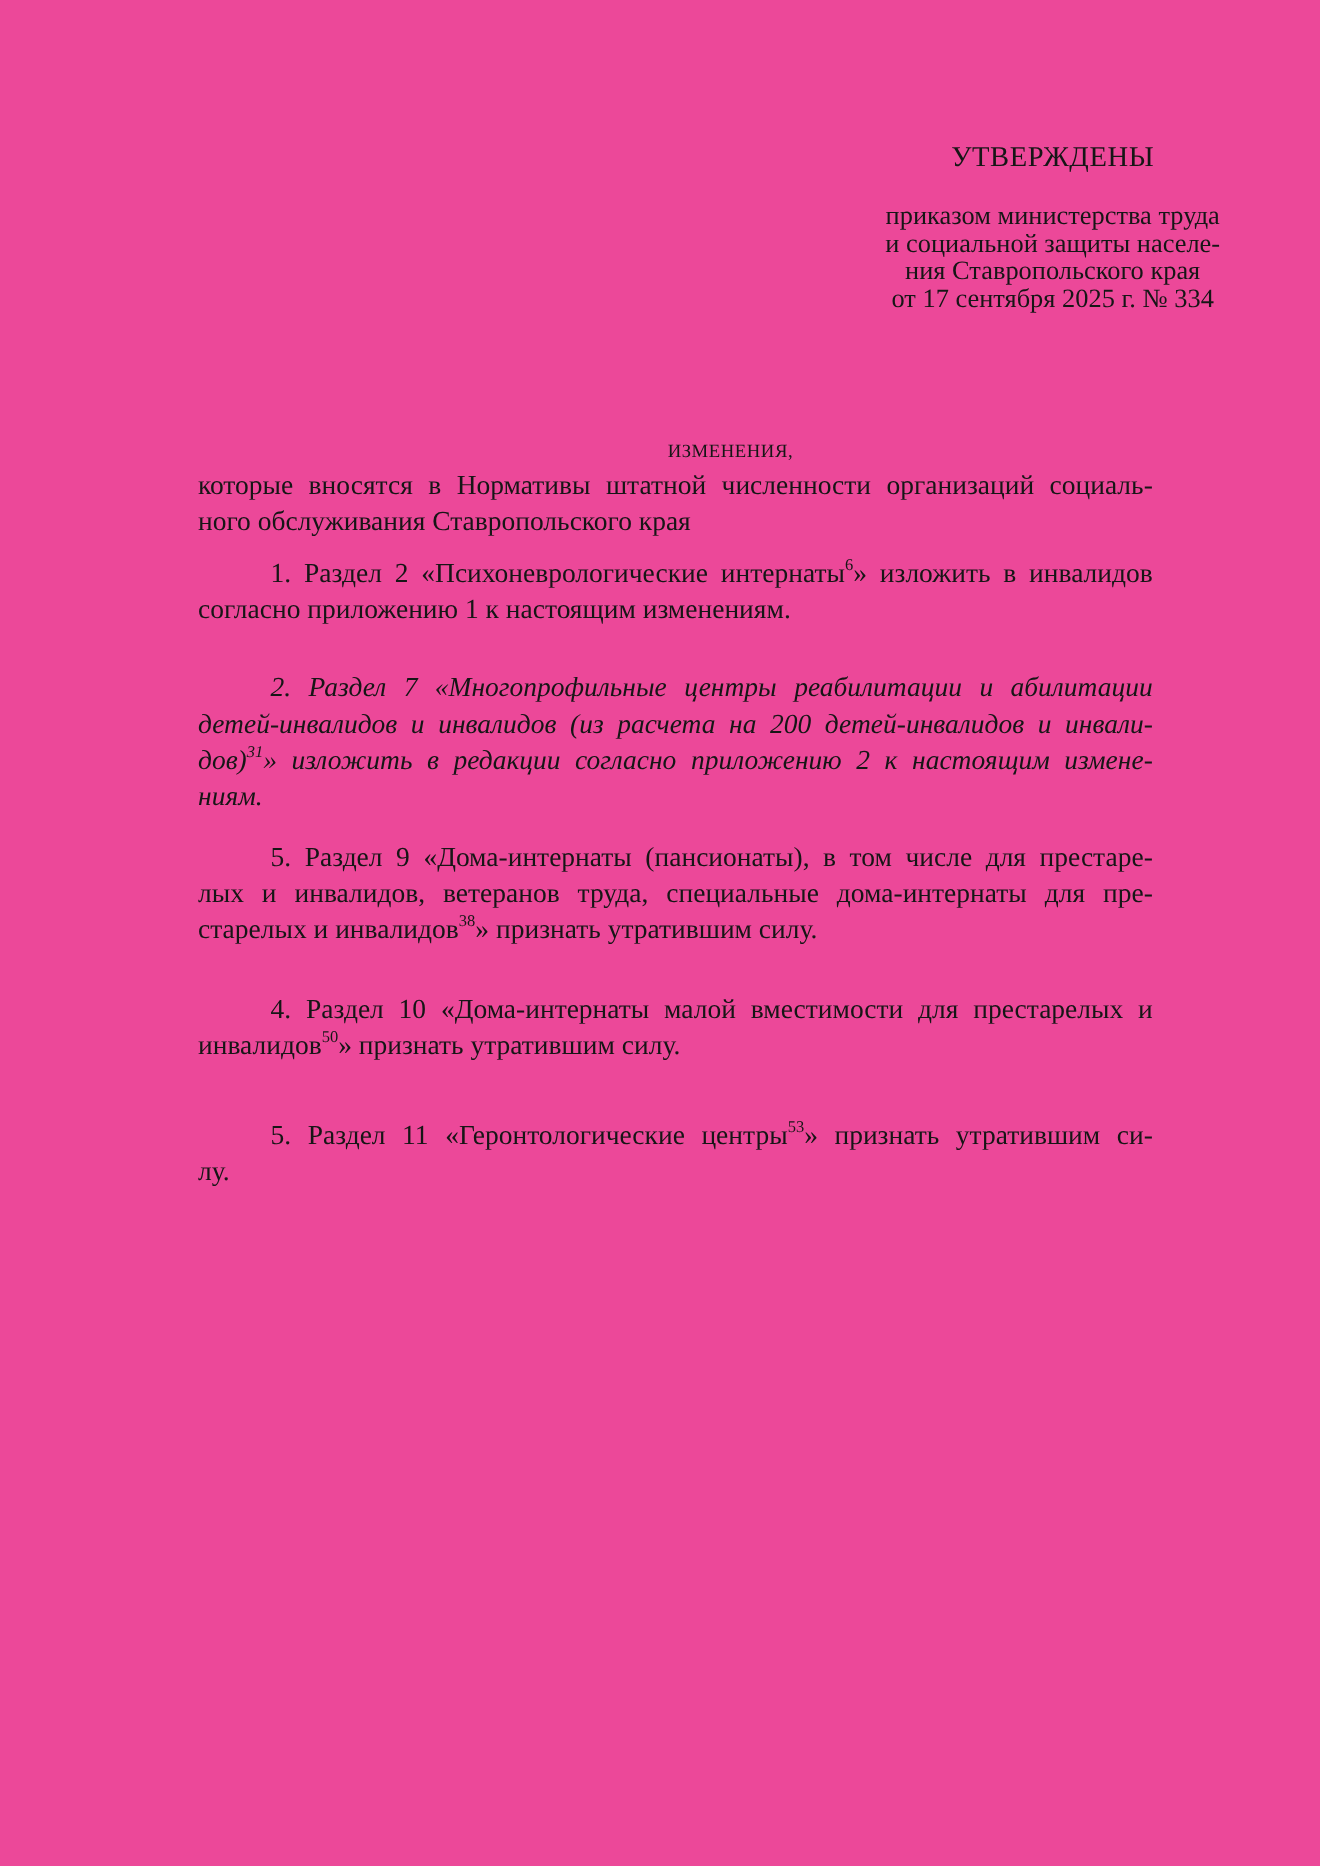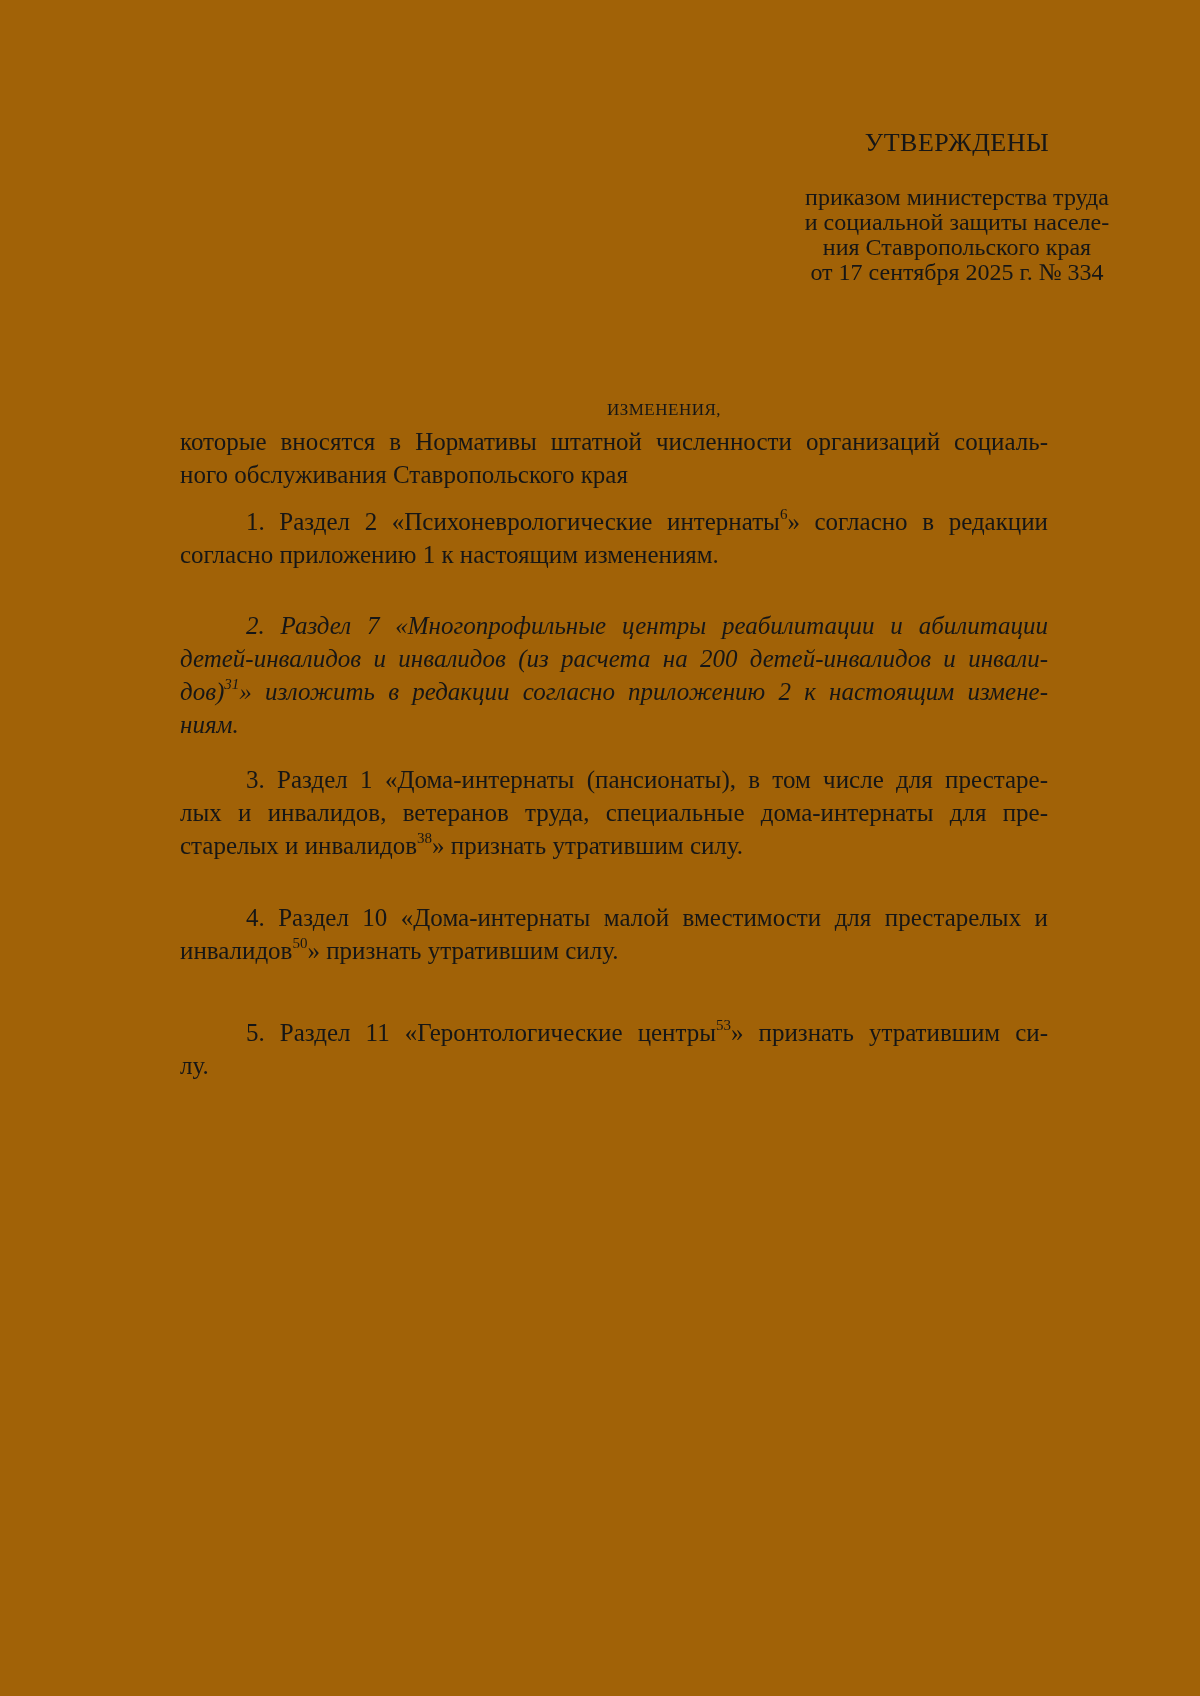--- a/index.html
+++ b/index.html
@@ -4,21 +4,21 @@
 <style>
   html, body {
     margin: 0;
     padding: 0;
     background: #ffffff;
   }
   .page {
     position: relative;
     width: 1200px;
     height: 1696px;
-    background: #a16207;
+    background: #ec4899;
     font-family: "Liberation Serif", "DejaVu Serif", serif;
     color: #161616;
     overflow: hidden;
   }
   
   .approval {
     position: absolute;
     left: 763px;
     top: 130px;
     width: 388px;
@@ -89,33 +89,33 @@
   <div class="content">
 
     <div class="doc-title">ИЗМЕНЕНИЯ,</div>
 
     <div class="para intro">
       <div class="line jl">которые вносятся в Нормативы штатной численности организаций социаль-</div>
       <div class="line">ного обслуживания Ставропольского края</div>
     </div>
 
     <div class="para pa1">
-      <div class="line jl ind"><span>1. Раздел 2 «Психоневрологические интернаты</span><sup class="fn">6</sup><span>» согласно в редакции</span></div>
+      <div class="line jl ind"><span>1. Раздел 2 «Психоневрологические интернаты</span><sup class="fn">6</sup><span>» изложить в инвалидов</span></div>
       <div class="line">согласно приложению 1 к настоящим изменениям.</div>
     </div>
 
     <div class="para pa2">
       <div class="line jl ind">2. Раздел 7 «Многопрофильные центры реабилитации и абилитации</div>
       <div class="line jl">детей-инвалидов и инвалидов (из расчета на 200 детей-инвалидов и инвали-</div>
       <div class="line jl"><span>дов)</span><sup class="fn">31</sup><span>» изложить в редакции согласно приложению 2 к настоящим измене-</span></div>
       <div class="line">ниям.</div>
     </div>
 
     <div class="para pa3">
-      <div class="line jl ind">3. Раздел 1 «Дома-интернаты (пансионаты), в том числе для престаре-</div>
+      <div class="line jl ind">5. Раздел 9 «Дома-интернаты (пансионаты), в том числе для престаре-</div>
       <div class="line jl">лых и инвалидов, ветеранов труда, специальные дома-интернаты для пре-</div>
       <div class="line"><span>старелых и инвалидов</span><sup class="fn">38</sup><span>» признать утратившим силу.</span></div>
     </div>
 
     <div class="para pa4">
       <div class="line jl ind">4. Раздел 10 «Дома-интернаты малой вместимости для престарелых и</div>
       <div class="line"><span>инвалидов</span><sup class="fn">50</sup><span>» признать утратившим силу.</span></div>
     </div>
 
     <div class="para pa5">

